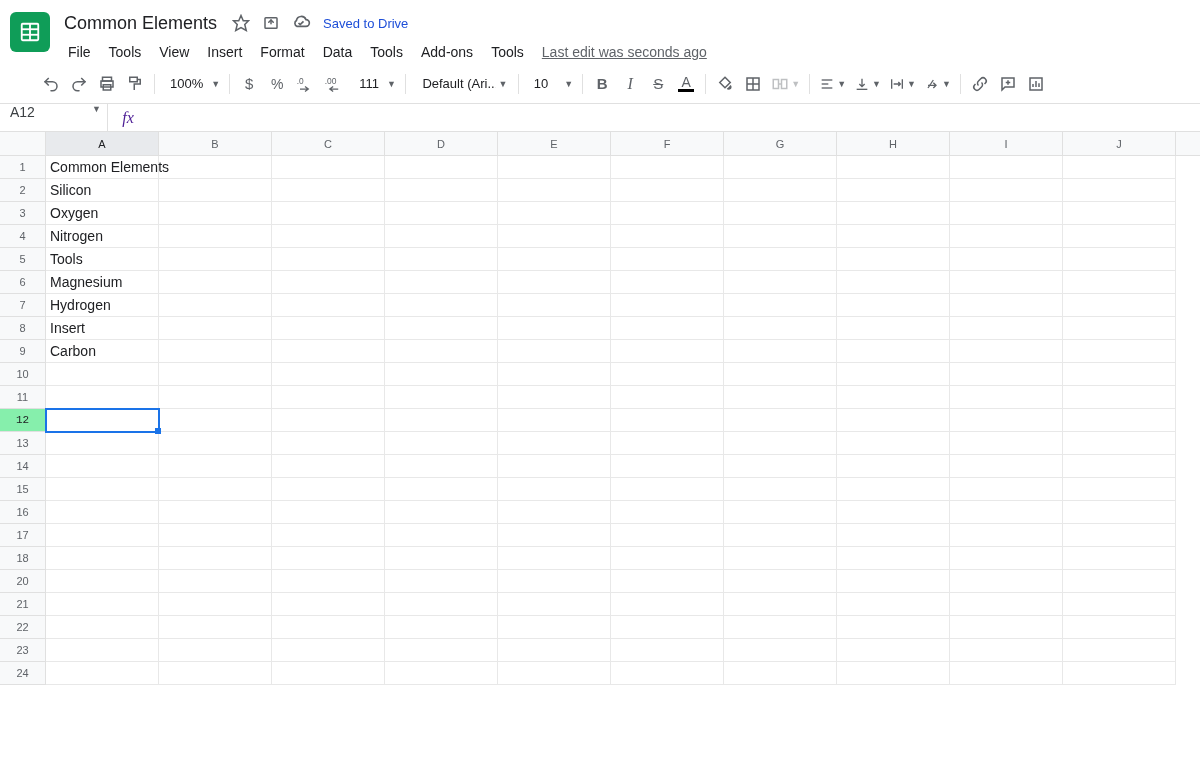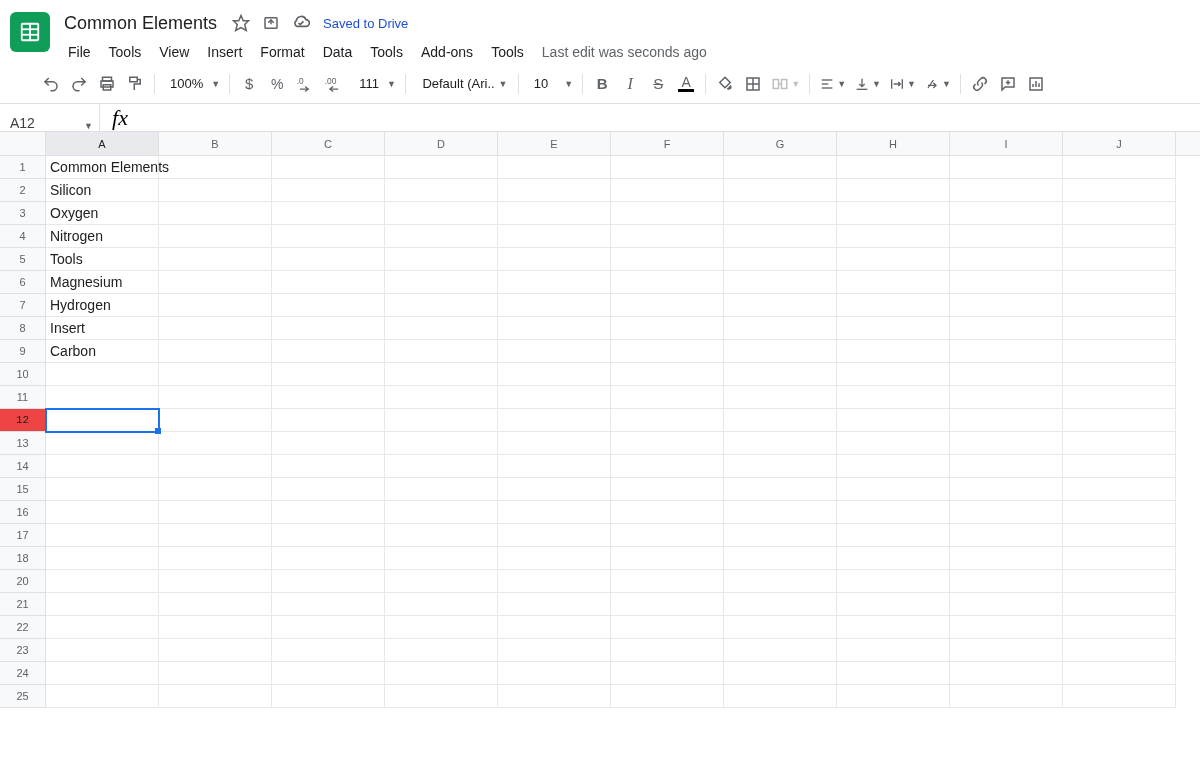--- a/index.html
+++ b/index.html
@@ -65,20 +65,21 @@
     font-size: 14px;
     color: #202124;
   }
   .menu-item {
     padding: 4px 8px;
     border-radius: 4px;
     cursor: pointer;
   }
   .last-edit {
     color: #5f6368;
+    text-decoration: underline;
     margin-left: 8px;
     cursor: pointer;
   }
   
   .toolbar {
     display: flex;
     align-items: center;
     padding: 4px 10px 4px 38px;
     height: 40px;
     border-bottom: 1px solid #e0e0e0;
@@ -113,39 +114,39 @@
   .text-color-underline { width: 16px; height: 3px; background: #000; margin-top:1px;}
   .disabled { opacity: 0.4; cursor: default; }
   
   .formula-row {
     display: flex;
     align-items: center;
     height: 28px;
     border-bottom: 1px solid #e0e0e0;
   }
   .name-box {
-    width: 100px;
+    width: 108px;
     height: 100%;
     display: flex;
-    align-items: flex-end;
+    align-items: flex-start;
     justify-content: space-between;
     padding: 0 6px 0 10px;
     border-right: 1px solid #e0e0e0;
     font-size: 14px;
     color: #3c4043;
   }
   .fx-label {
     width: 40px;
     display: flex;
     align-items: center;
     justify-content: center;
-    color: #000000;
+    color: #4c1d95;
     font-style: italic;
     font-family: serif;
-    font-size: 22px;
+    font-size: 16px;
   }
   .formula-input {
     flex: 1;
     border: none;
     outline: none;
     height: 100%;
     font-size: 13px;
   }
   
   .grid {
@@ -186,21 +187,21 @@
     border-right: 1px solid #e0e0e0;
     border-bottom: 1px solid #e0e0e0;
     display: flex;
     align-items: center;
     justify-content: center;
     font-size: 11px;
     color: #5f6368;
     background: #f8f9fa;
     cursor: pointer;
   }
-  .row-header.hl { background: #ef4444; color:#202124;font-family:Liberation Mono, monospace;}
+  .row-header.hl { background: #86efac; color:#202124;font-family:Liberation Mono, monospace;}
   .cell {
     width: 113px;
     flex: 0 0 113px;
     border-right: 1px solid #e8e8e8;
     border-bottom: 1px solid #e8e8e8;
     padding: 0 4px;
     font-size: 14px;
     color: #202124;
     display: flex;
     align-items: center;
@@ -767,27 +768,14 @@
         <div class="cell"></div>
         <div class="cell"></div>
         <div class="cell"></div>
         <div class="cell"></div>
         <div class="cell"></div>
         <div class="cell"></div>
         <div class="cell"></div>
         <div class="cell"></div>
         <div class="cell"></div>
       </div>
-      <div class="row">
-        <div class="row-header">25</div>
-        <div class="cell"></div>
-        <div class="cell"></div>
-        <div class="cell"></div>
-        <div class="cell"></div>
-        <div class="cell"></div>
-        <div class="cell"></div>
-        <div class="cell"></div>
-        <div class="cell"></div>
-        <div class="cell"></div>
-        <div class="cell"></div>
-      </div>
     </div>
 </div>
 
 </body></html>

